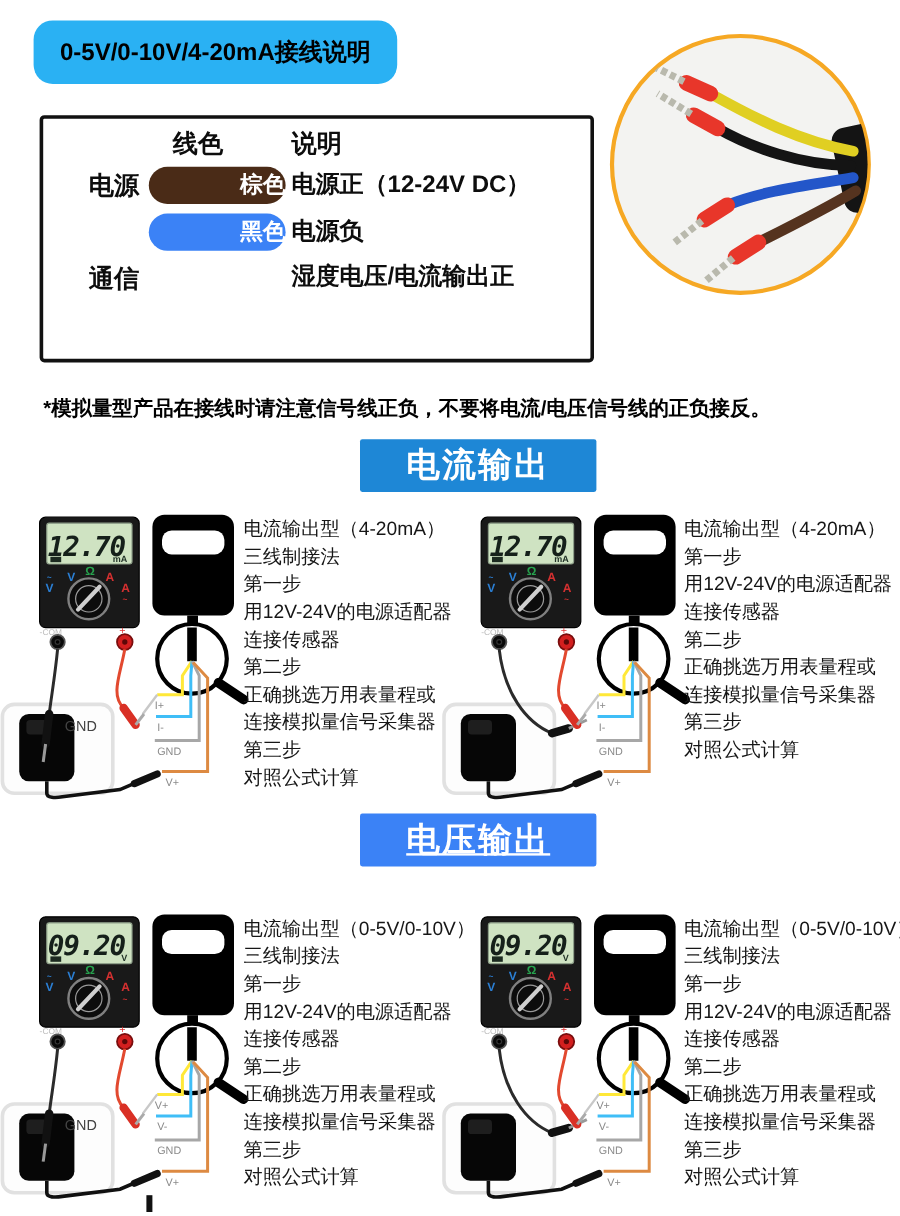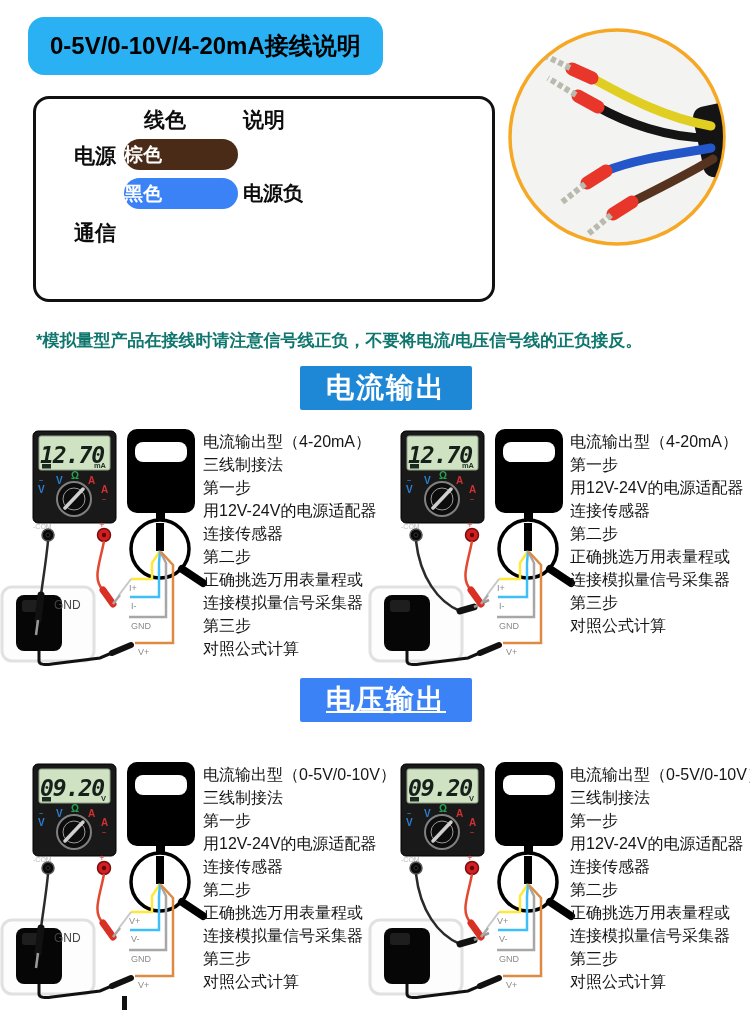--- a/index.html
+++ b/index.html
@@ -1,36 +1,36 @@
 <!DOCTYPE html>
 <html><head>
 <meta charset="utf-8">
 <style>
   html,body{margin:0;padding:0;}
   body{width:750px;height:1013px;background:#ffffff;font-family:"Liberation Sans","DejaVu Sans",sans-serif;position:relative;overflow:hidden;}
   
   .title-badge{position:absolute;left:28px;top:17px;background:#2ab1f3;color:#000;
-    font-size:24px;font-weight:bold;padding:13px 22px;border-radius:16px;letter-spacing:0px;}
+    font-size:20px;font-weight:bold;padding:13px 22px;border-radius:16px;letter-spacing:0px;}
   
   .photo{position:absolute;left:506px;top:26px;width:222px;height:222px;}
   
-  .table-box{position:absolute;left:33px;top:96px;width:456px;height:200px;border:3px solid #111;border-radius:16px;background:#fff;}
+  .table-box{position:absolute;left:33px;top:96px;width:456px;height:200px;border:3px solid #111;border-radius:4px;background:#fff;}
   .th{position:absolute;top:7px;font-size:21px;font-weight:bold;color:#0d0d0d;}
   .th-color{left:108px;}
   .th-desc{left:207px;}
   .grp{position:absolute;left:26px;font-size:21px;font-weight:bold;color:#0d0d0d;line-height:31px;margin-left:12px;}
   .g0{top:41px;} .g1{top:118px;}
   .pill{position:absolute;left:88px;width:114px;height:31px;border-radius:16px;color:#fff;
-    font-weight:bold;font-size:19px;text-align:left;line-height:31px;}
+    font-weight:bold;font-size:19px;text-align:right;line-height:31px;}
   .desc{position:absolute;left:207px;font-size:20px;font-weight:bold;color:#0d0d0d;line-height:31px;white-space:nowrap;}
   .r0{top:40px;} .r1{top:79px;} .r2{top:117px;} .r3{top:156px;}
   
-  .note{position:absolute;left:36px;top:329px;width:690px;font-size:17px;font-weight:600;color:#0f766e;white-space:nowrap;}
-  
-  .section-badge{position:absolute;left:300px;width:172px;height:44px;background:#1e87d6;color:#fff;
+  .note{position:absolute;left:36px;top:329px;width:690px;font-size:17px;font-weight:600;color:#000000;white-space:nowrap;}
+  
+  .section-badge{position:absolute;left:300px;width:197px;height:44px;background:#1e87d6;color:#fff;
     font-size:28px;font-weight:bold;display:flex;align-items:center;justify-content:center;border-radius:2px;letter-spacing:2px;}
   .badge-1{top:366px;} .badge-2{top:678px;}
   
   .diagram{position:absolute;width:230px;height:252px;}
   .d00{left:0px;top:427px;} .d01{left:368px;top:427px;}
   .d10{left:0px;top:760px;} .d11{left:368px;top:760px;}
   
   .steps{position:absolute;width:180px;font-size:16px;line-height:23px;color:#161616;white-space:nowrap;z-index:5;}
   .s00{left:203px;top:430px;} .s01{left:570px;top:430px;}
   .s10{left:203px;top:763px;} .s11{left:570px;top:763px;}
@@ -66,22 +66,24 @@
     </g>
   </svg>
 </div>
 
 <div class="table-box">
   <div class="th th-color">线色</div>
   <div class="th th-desc">说明</div>
   <div class="grp g0">电源</div>
   <div class="grp g1">通信</div>
   <div class="pill r0" style="background: rgb(74, 43, 23);">棕色</div>
+  <div class="desc r0">电源正（12-24V DC）</div>
   <div class="pill r1" style="background: #3b82f6;">黑色</div>
   <div class="desc r1">电源负</div>
+  <div class="desc r2">湿度电压/电流输出正</div>
 </div>
 
 <div class="note">*模拟量型产品在接线时请注意信号线正负，不要将电流/电压信号线的正负接反。</div>
 
 <div class="section-badge badge-1" style="background: rgb(30, 135, 214);">电流输出</div>
 <div class="diagram d00"><svg width="230" height="252" viewBox="0 0 230 252" xmlns="http://www.w3.org/2000/svg">
   <g>
     <rect x="127" y="2" width="68" height="84" rx="10" fill="#000"></rect>
     <rect x="135" y="15" width="52" height="20" rx="8" fill="#fff"></rect>
     <rect x="156" y="86" width="9" height="18" fill="#000"></rect>

